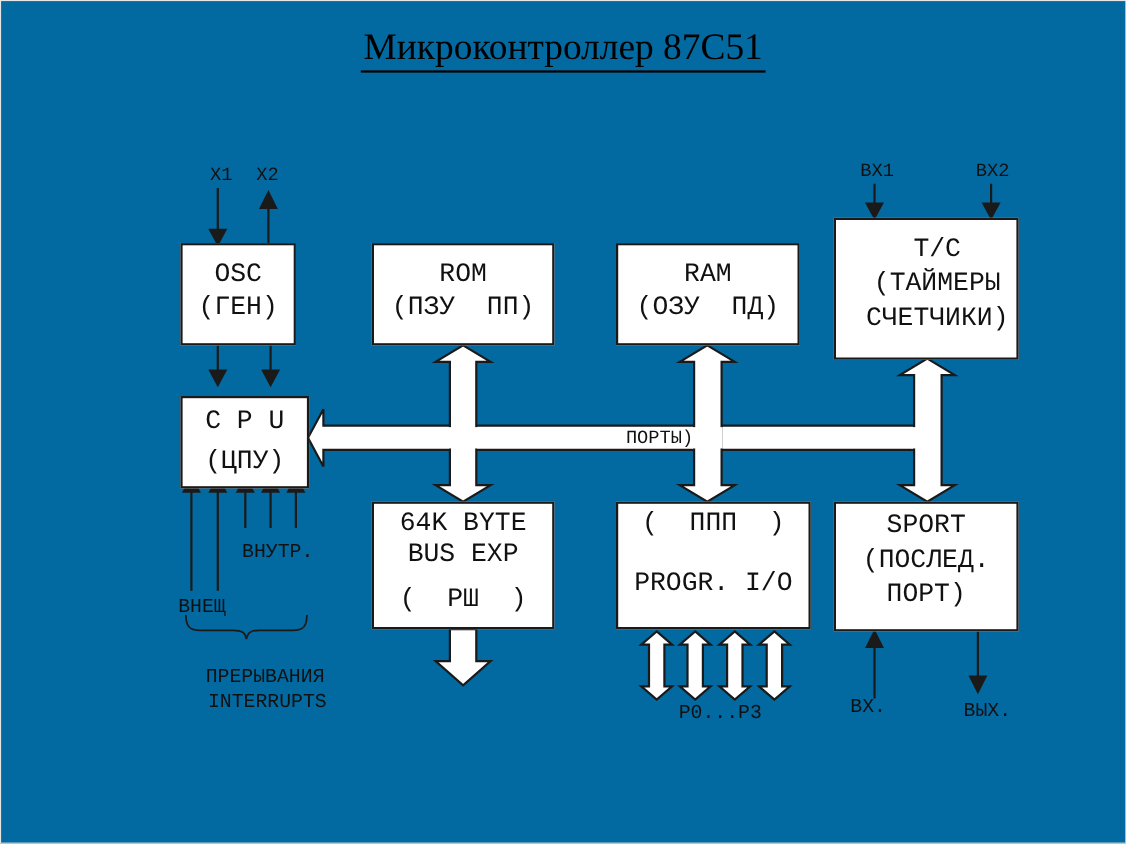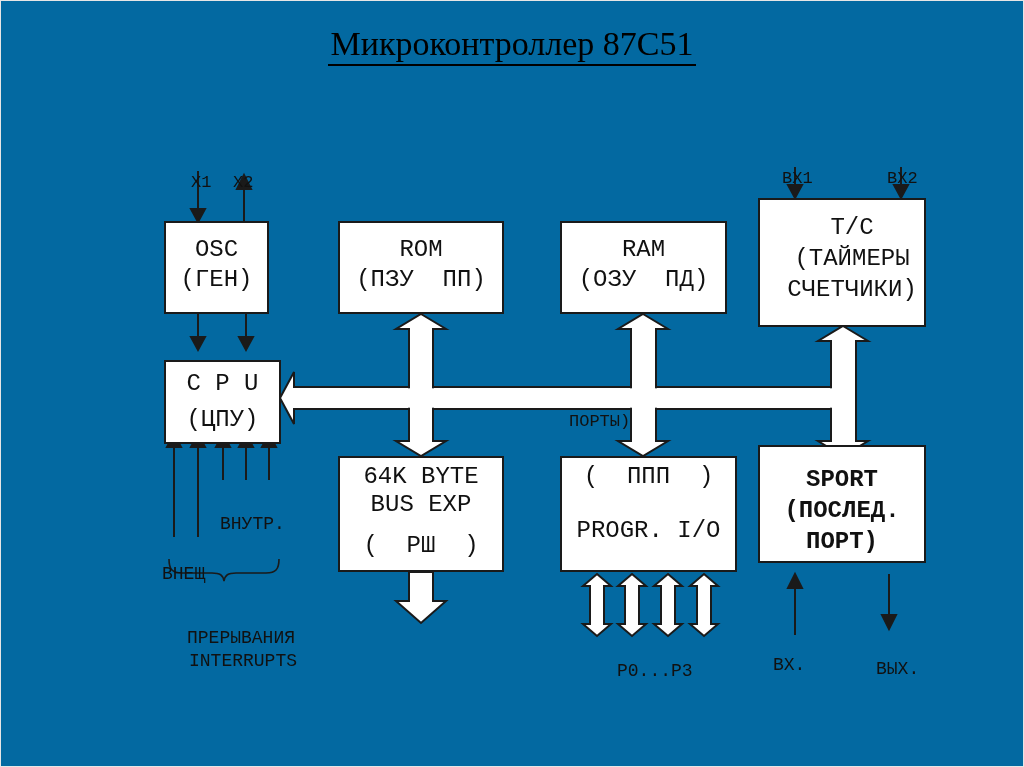--- a/index.html
+++ b/index.html
@@ -22,22 +22,22 @@
   .box .box-line { white-space:pre; }
   .box-osc    { left:163px; top:220px; width:105px; height:93px;  padding-top:12px; }
   .box-cpu    { left:163px; top:349px; width:117px; height:84px;  padding-top:4px; line-height:36px;margin-top:10px; }
   .box-rom    { left:337px; top:220px; width:166px; height:93px;  padding-top:12px; }
   .box-ram    { left:559px; top:220px; width:167px; height:93px;  padding-top:12px; }
   .box-tc     { left:757px; top:197px; width:168px; height:129px; padding-top:12px; line-height:31px;padding-left:20px; }
   .box-busexp { left:337px; top:455px; width:166px; height:116px; padding-top:5px; line-height:28px; }
   .box-busexp .box-line:last-child { margin-top:13px; }
   .box-progio { left:559px; top:455px; width:177px; height:116px; padding-top:5px; line-height:28px; }
   .box-progio .box-line:last-child { margin-top:26px; }
-  .box-sport  { left:757px; top:444px; width:168px; height:118px; padding-top:17px; line-height:31px;font-weight:bold; }
-  .lbl { position:absolute; font-size:18px; line-height:18px; white-space:pre; color:#111;margin-top:22px; }
+  .box-sport  { left:757px; top:455px; width:168px; height:118px; padding-top:5px; line-height:31px; }
+  .lbl { position:absolute; font-size:18px; line-height:18px; white-space:pre; color:#111; }
   .lbl-sm { font-size:17px; line-height:17px; }
 </style>
 </head>
 <body>
 
 <div class="stage">
 
   <div class="title">
     <span>Микроконтроллер 87С51</span>
   </div>

